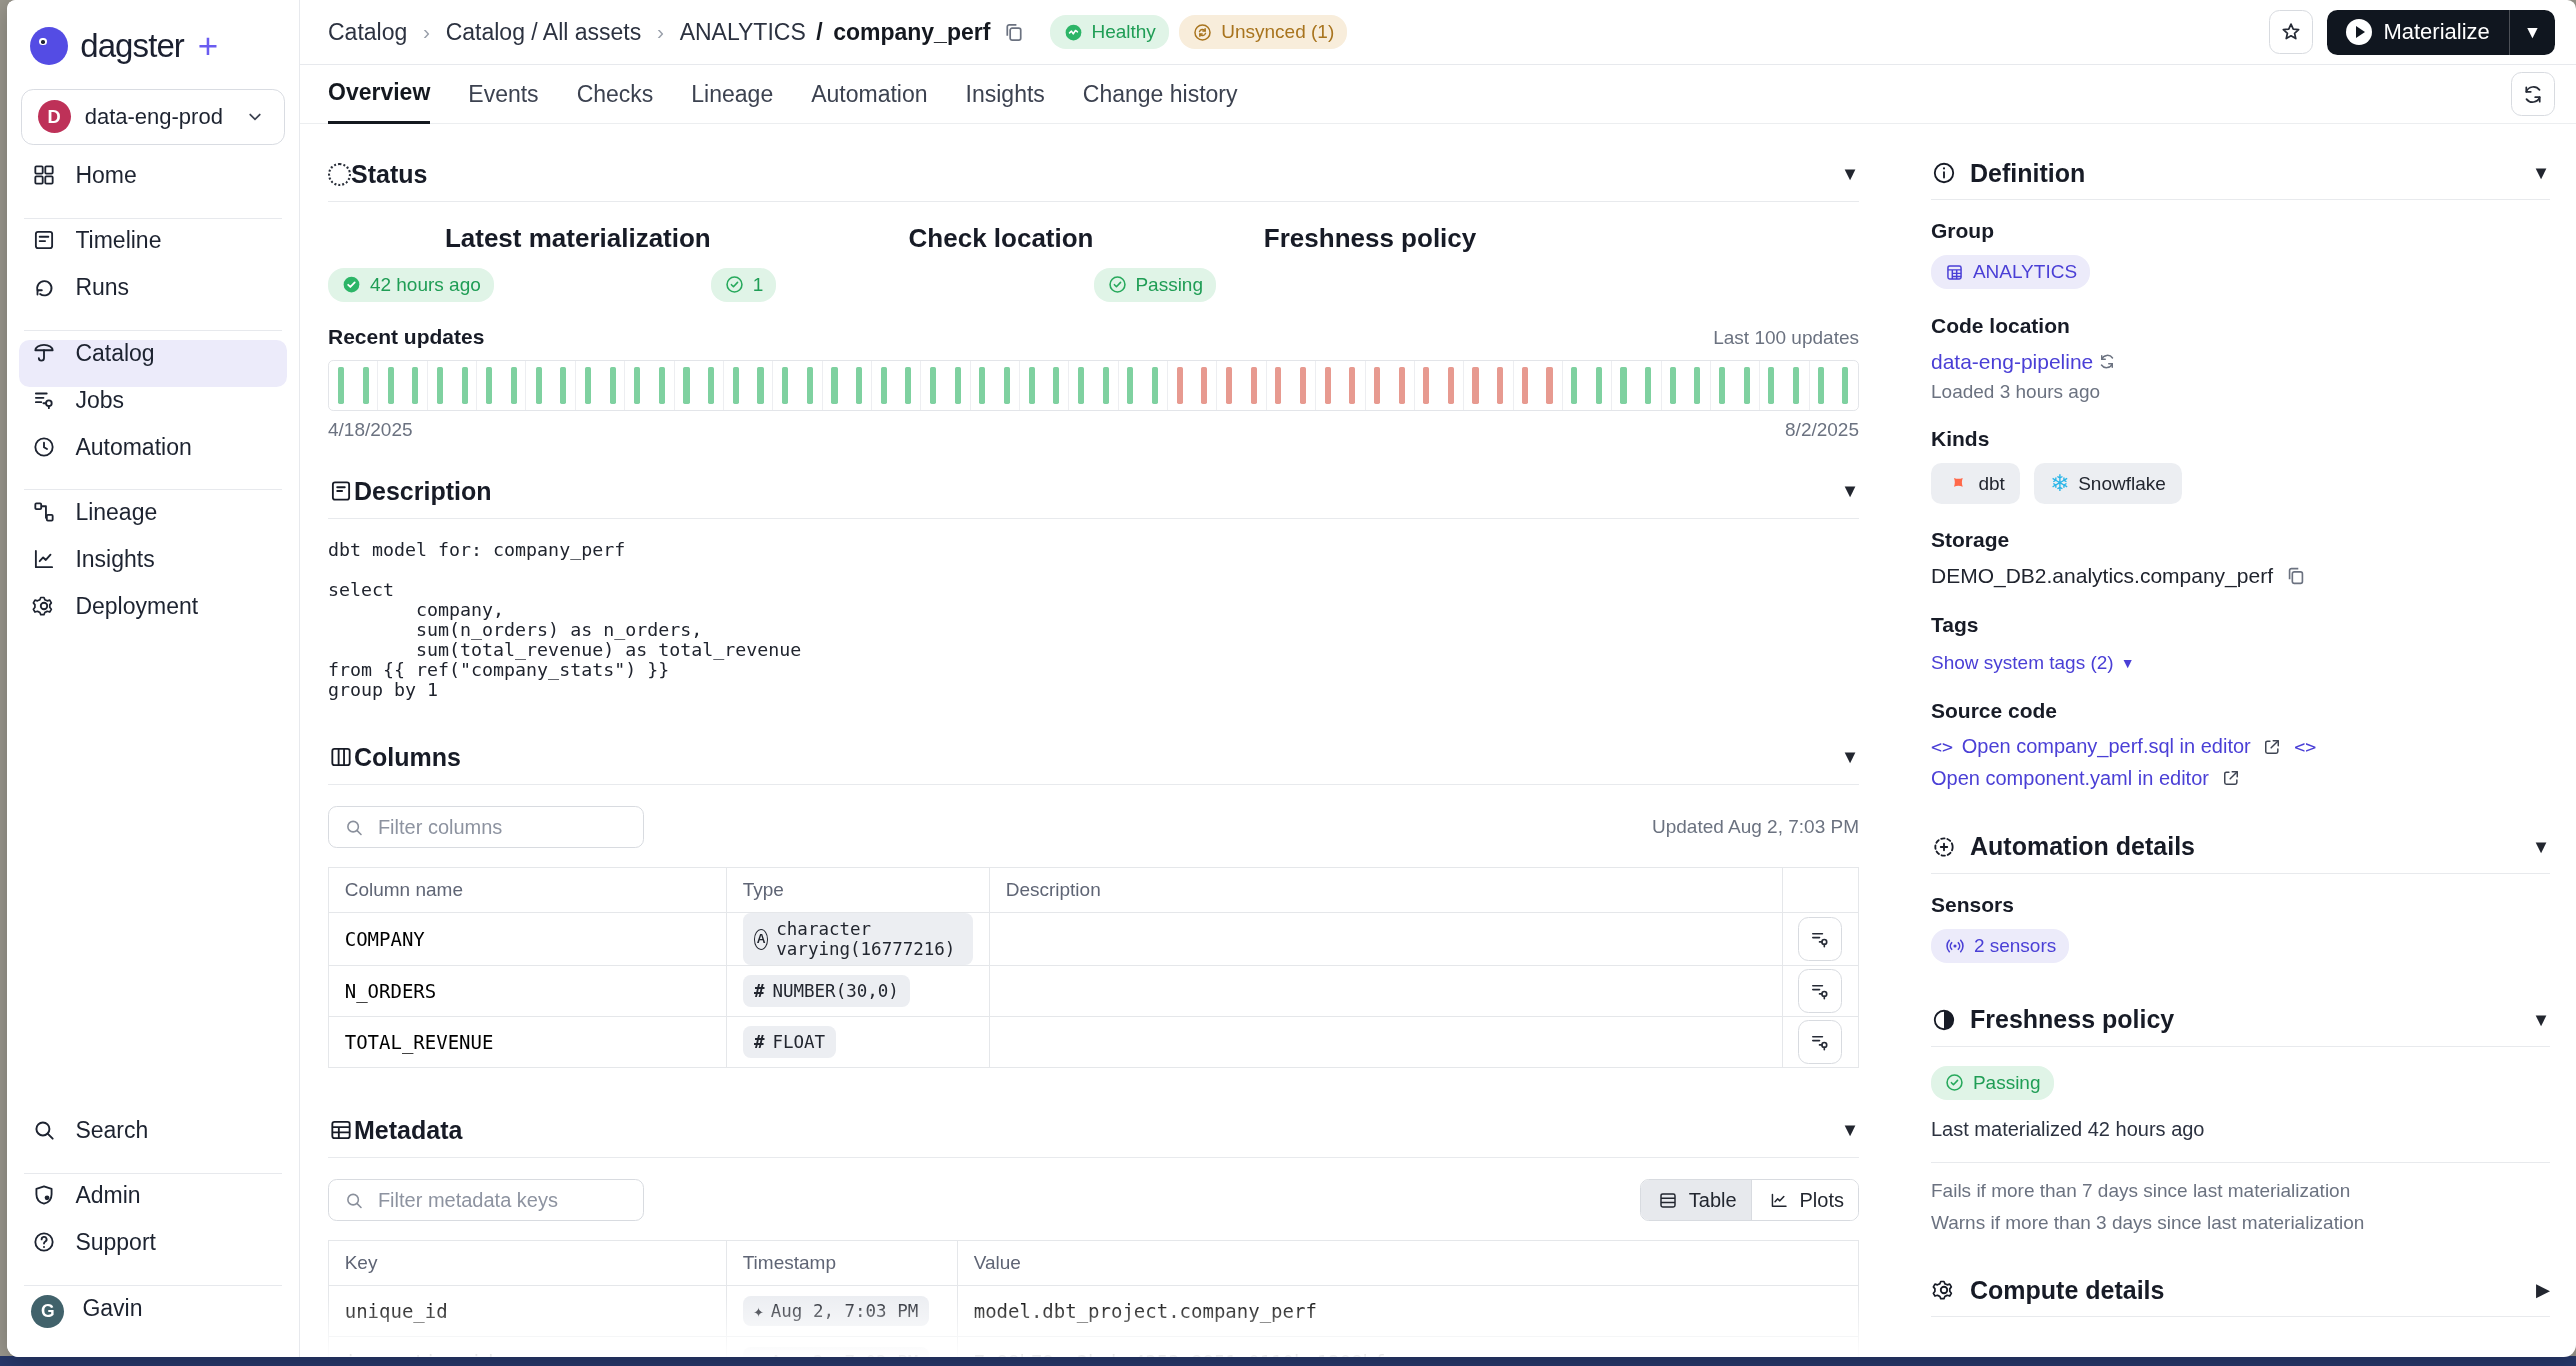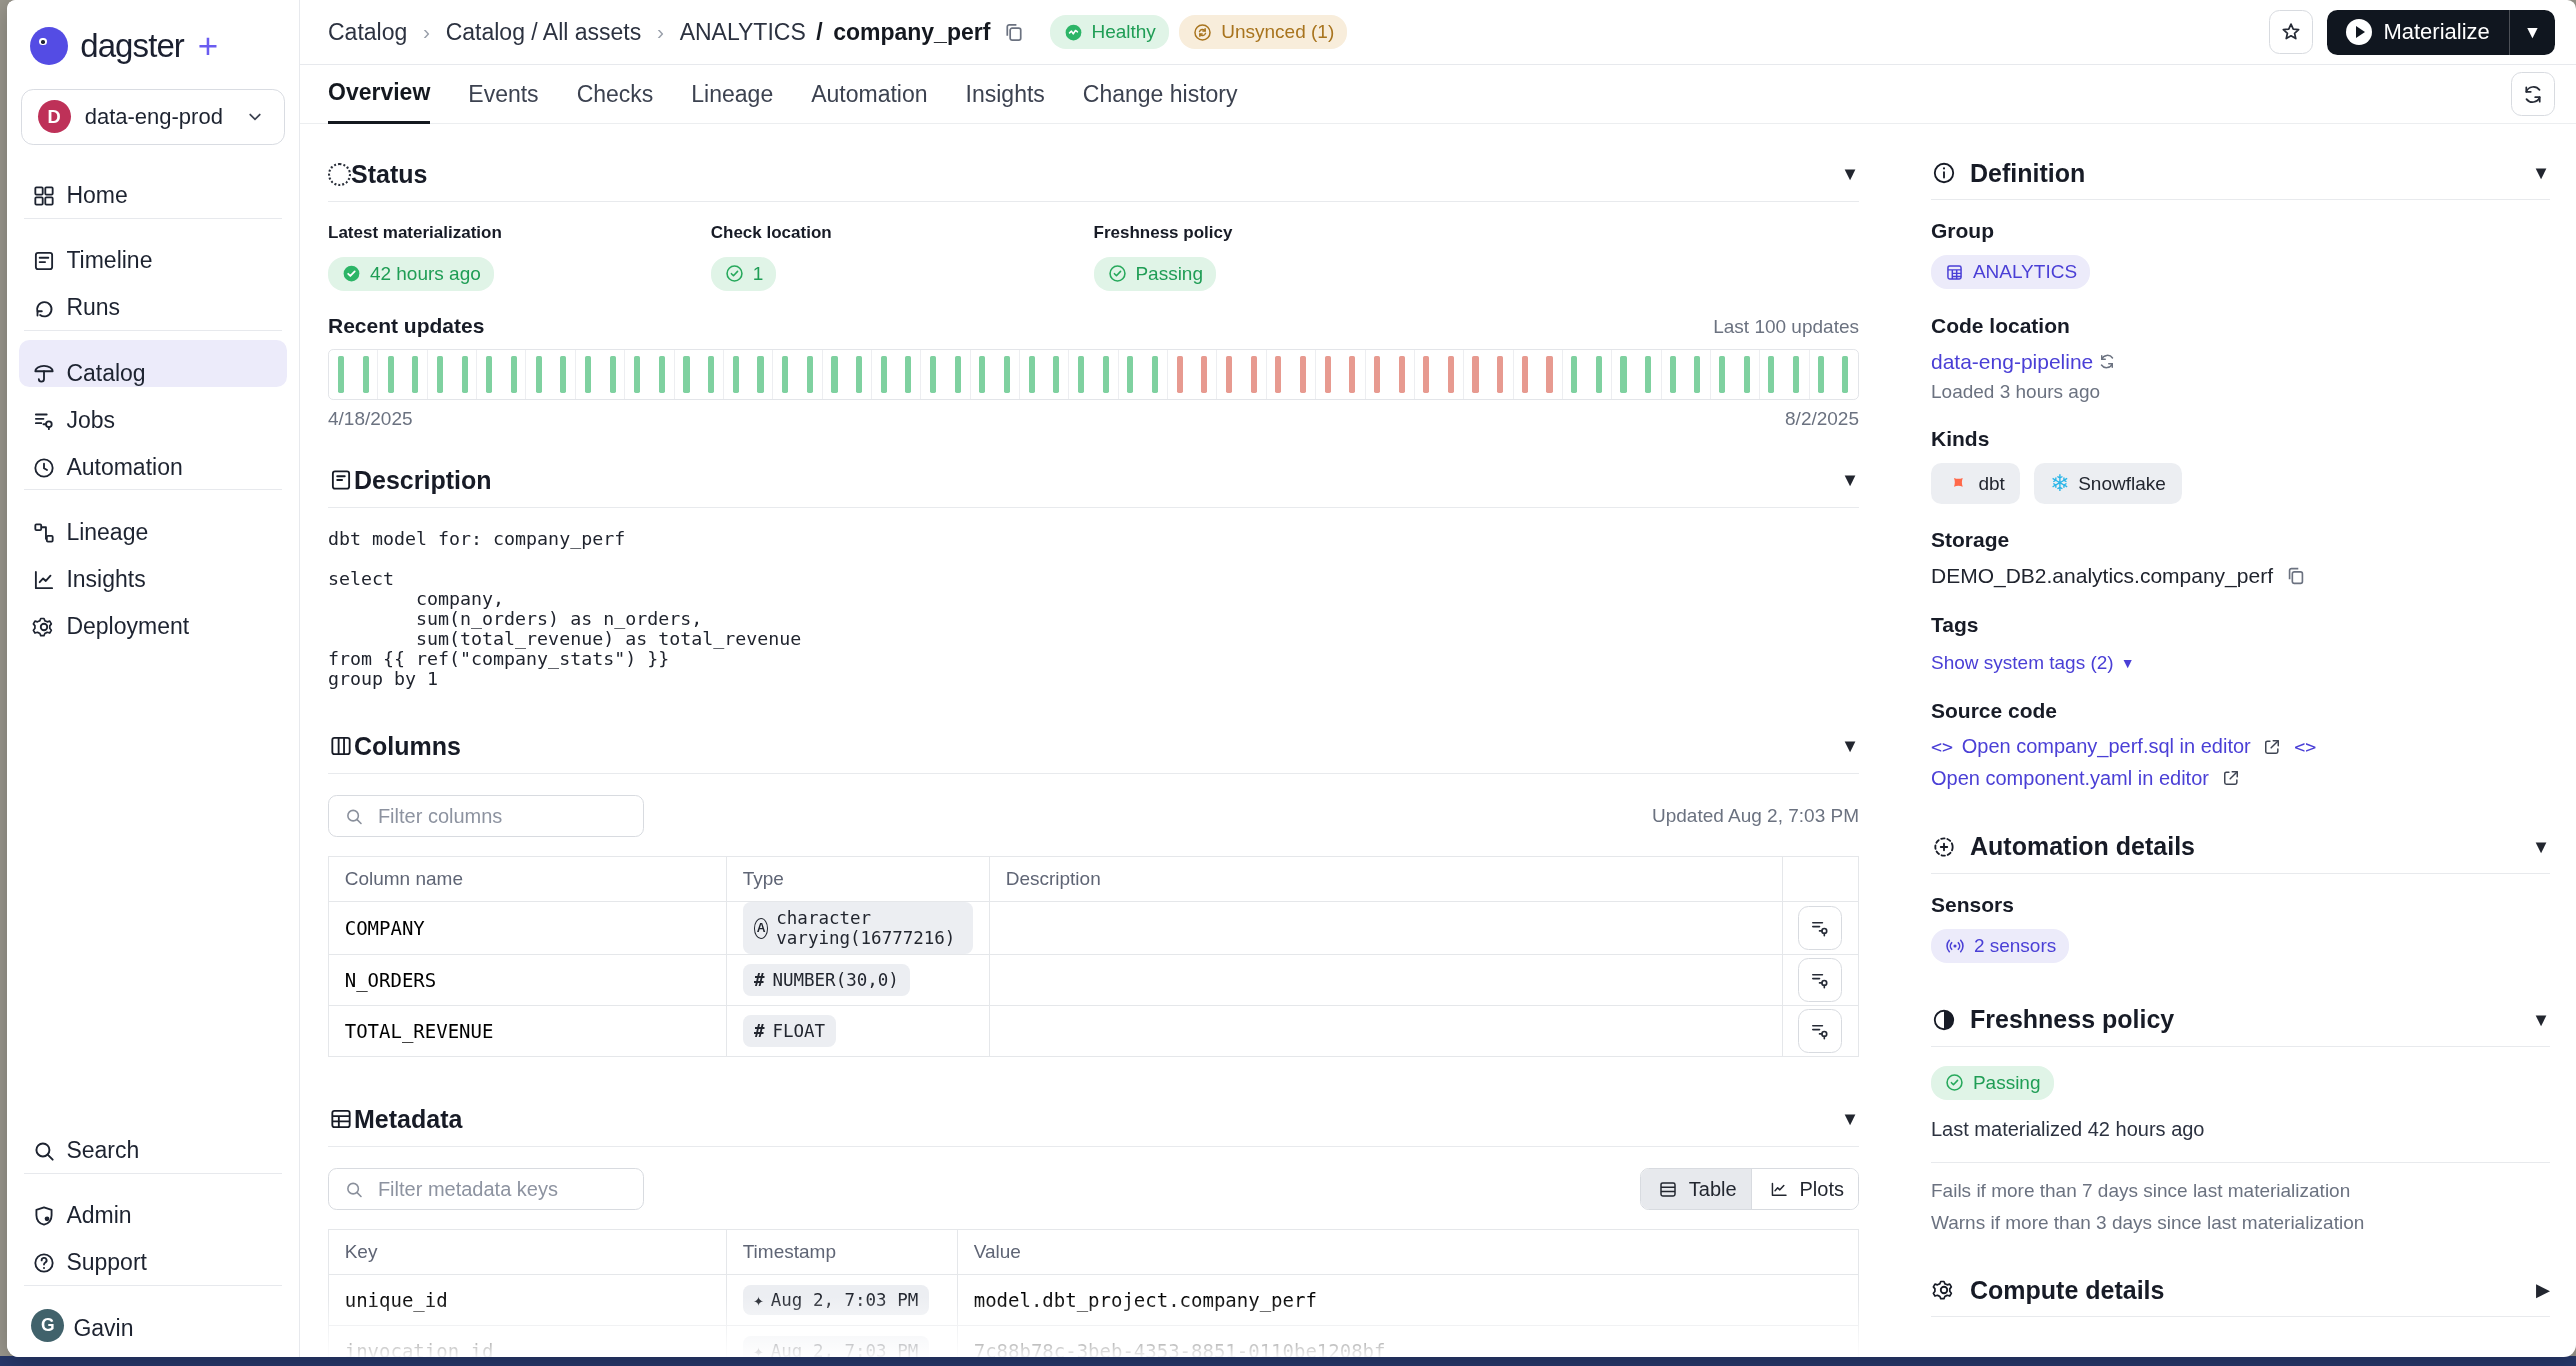--- a/index.html
+++ b/index.html
@@ -16,21 +16,21 @@
   .octo:before{content:"";position:absolute;left:8.7px;top:10.5px;width:7.9px;height:7.9px;border-radius:50%;background:#fff;}
   .octo:after{content:"";position:absolute;left:11.3px;top:13px;width:3.5px;height:3.5px;border-radius:50%;background:#1d2330;}
   .logo-word{font-size:33px;color:#1b2030;font-weight:500;letter-spacing:-0.9px;}
   .logo-plus{font-size:35px;color:#6A5CF0;font-weight:500;margin-left:1.7px;}
   .switcher{margin:5.2px 14px 17.5px 14px;border:0.9px solid #d9dce2;border-radius:12.2px;height:56px;
     display:flex;align-items:center;gap:14px;padding:0 15.7px;cursor:pointer;}
   .d-avatar{width:33px;height:33px;border-radius:50%;background:#BE3158;color:#fff;font-size:18.3px;
     font-weight:700;display:flex;align-items:center;justify-content:center;}
   .switcher-label{font-size:22px;color:#1d2330;flex:1;}
   .nav{padding:0 12.2px;display:flex;flex-direction:column;}
-  .nav-item{display:flex;align-items:flex-end;gap:9px;height:47px;padding:0 12.2px;border-radius:10.5px;
+  .nav-item{display:flex;align-items:flex-start;gap:18px;height:47px;padding:0 12.2px;border-radius:10.5px;
     font-size:23px;color:#1d2330;cursor:pointer;}
   .nav-item.sel{background:#ECEBFA;}
   .nav-div{height:0.9px;background:#e7e9ed;margin:8.7px 5.2px;}
   .spacer{flex:1;}
   .ic{width:26px;height:26px;flex:0 0 26px;display:inline-block;}
   .g-avatar{width:33px;height:33px;border-radius:50%;background:#41626B;color:#fff;font-size:17.5px;
     font-weight:700;display:flex;align-items:center;justify-content:center;flex:0 0 33px;}
   .bottom-group{padding-bottom:15.7px;}
   
   .content{flex:1;display:flex;flex-direction:column;min-width:0;}
@@ -64,21 +64,21 @@
     background:linear-gradient(to bottom,rgba(255,255,255,0),rgba(255,255,255,.95));pointer-events:none;}
   .rightpanel{flex:1;padding:23px 26px 0 7px;overflow:hidden;}
   .sect{width:1531px;}
   .sect-hd{display:flex;align-items:center;height:54px;color:#171b26;}
   .sect-title{font-size:25px;font-weight:700;}
   .sect-caret{margin-left:auto;font-size:18.3px;color:#22262f;cursor:pointer;}
   .sect-div{height:0.9px;background:#e8eaed;margin-bottom:21px;}
   .dotted-circ{width:23px;height:23px;border:2.6px dotted #2a2f3a;border-radius:50%;}
   
   .status-grid{display:grid;grid-template-columns:repeat(4,1fr);margin-bottom:23px;}
-  .st-label{font-size:17px;font-weight:700;color:#171b26;margin-bottom:14px;}
+  .st-label{font-size:26px;font-weight:700;color:#171b26;margin-bottom:14px;text-align:right;}
   
   .ru-head{display:flex;align-items:baseline;margin:8.7px 0 10.5px 0;}
   .ru-title{font-size:21px;font-weight:700;color:#171b26;}
   .ru-right{margin-left:auto;font-size:19px;color:#6b7280;}
   .strip{position:relative;height:51px;border:0.9px solid #e3e5e9;border-radius:5.2px;overflow:hidden;background:#fff;}
   .cells{position:absolute;inset:0;display:flex;}
   .cells div{flex:1;border-right:0.9px solid #edeef1;}
   .cells div:last-child{border-right:none;}
   .bars{position:absolute;inset:0;display:flex;align-items:center;}
   .bars .bar{width:6.1px;height:37px;border-radius:1.7px;margin:0 auto;}

